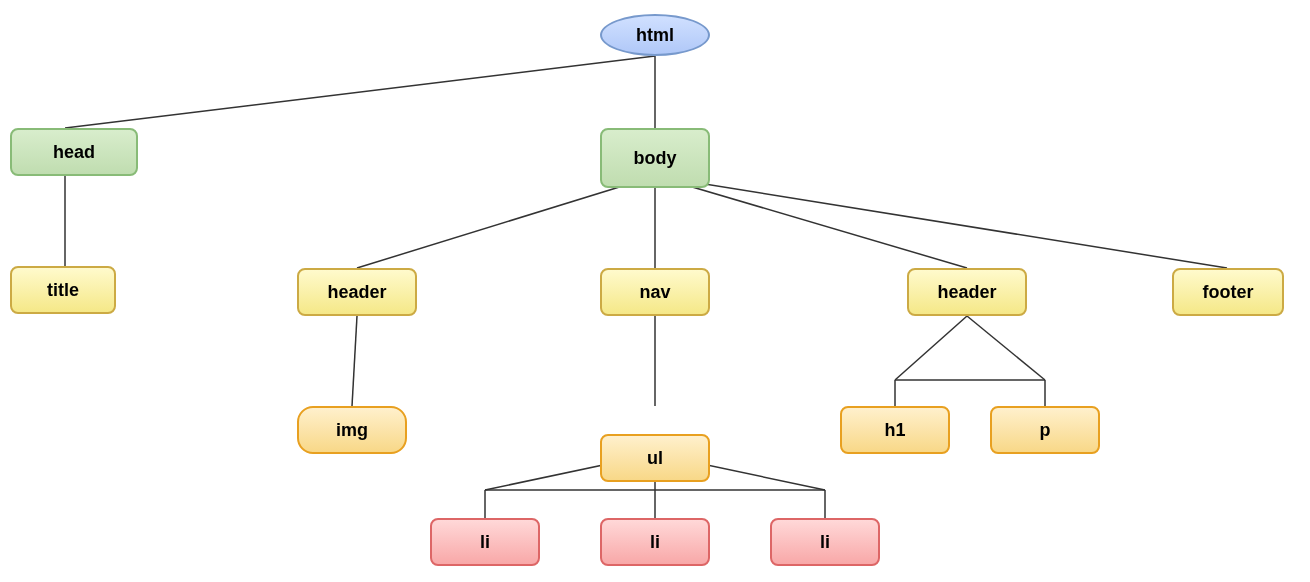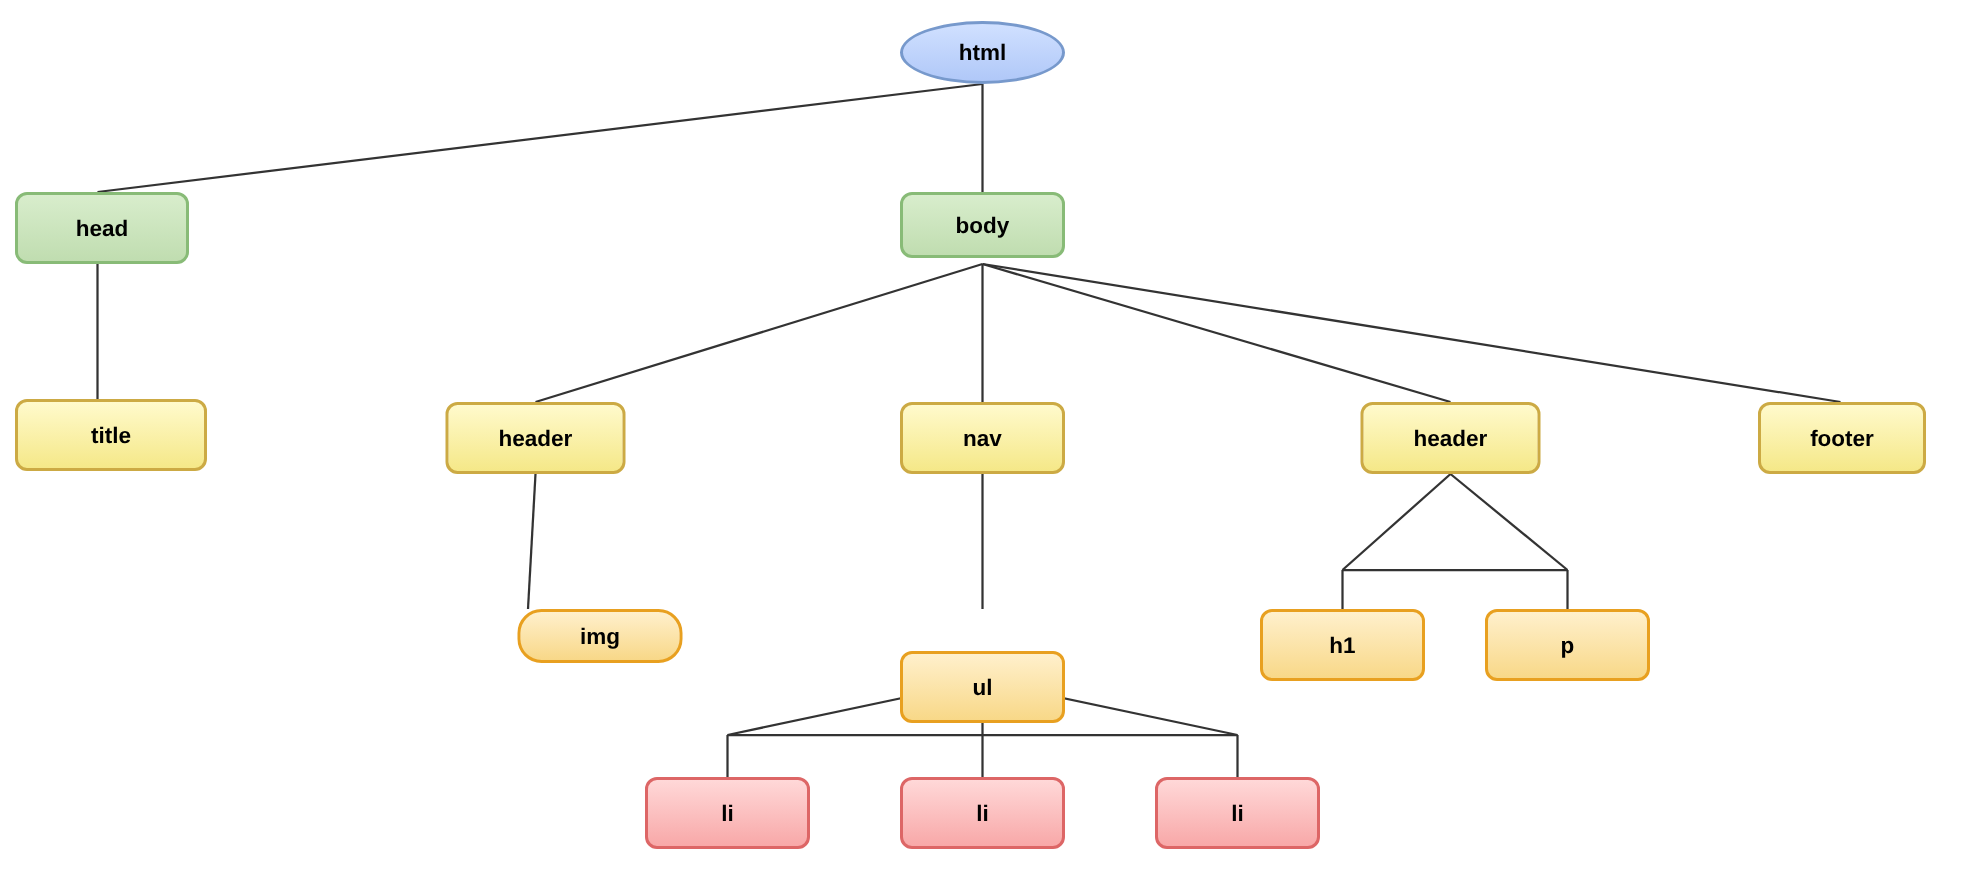--- a/index.html
+++ b/index.html
@@ -18,63 +18,63 @@
       width: 1310px;
       height: 582px;
     }
 
     .node {
       position: absolute;
       display: flex;
       align-items: center;
       justify-content: center;
       font-weight: bold;
-      font-size: 15px;
+      font-size: 18px;
       text-align: left;
     }
 
     
     .node-html {
       width: 110px;
       height: 42px;
       left: 600px;
       top: 14px;
       background: linear-gradient(to bottom, #d0e0ff, #b0c8f8);
       border: 2px solid #7799cc;
       border-radius: 50%;
       color: #000;
     }
 
     
     .node-head {
-      width: 116px;
+      width: 128px;
       height: 48px;
       left: 10px;
       top: 128px;
       background: linear-gradient(to bottom, #d8edcc, #c0ddb0);
       border: 2px solid #88bb77;
       border-radius: 8px;
       color: #000;
     }
 
     
     .node-body {
       width: 110px;
-      height: 44px;
+      height: 60px;
       left: 600px;
       top: 128px;
       background: linear-gradient(to bottom, #d8edcc, #c0ddb0);
       border: 2px solid #88bb77;
       border-radius: 8px;
       color: #000;
     }
 
     
     .node-title {
-      width: 128px;
+      width: 106px;
       height: 48px;
       left: 10px;
       top: 266px;
       background: linear-gradient(to bottom, #fffacc, #f5e888);
       border: 2px solid #ccaa44;
       border-radius: 8px;
       color: #000;
     }
 
     
@@ -121,28 +121,27 @@
       top: 268px;
       background: linear-gradient(to bottom, #fffacc, #f5e888);
       border: 2px solid #ccaa44;
       border-radius: 8px;
       color: #000;
     }
 
     
     .node-img {
       width: 110px;
-      height: 36px;
+      height: 48px;
       left: 297px;
       top: 406px;
       background: linear-gradient(to bottom, #fff0cc, #f8d888);
       border: 2px solid #e8a020;
       border-radius: 16px;
       color: #000;
-      margin-left: 48px;
     }
 
     
     .node-ul {
       width: 110px;
       height: 48px;
       left: 600px;
       top: 406px;
       background: linear-gradient(to bottom, #fff0cc, #f8d888);
       border: 2px solid #e8a020;

